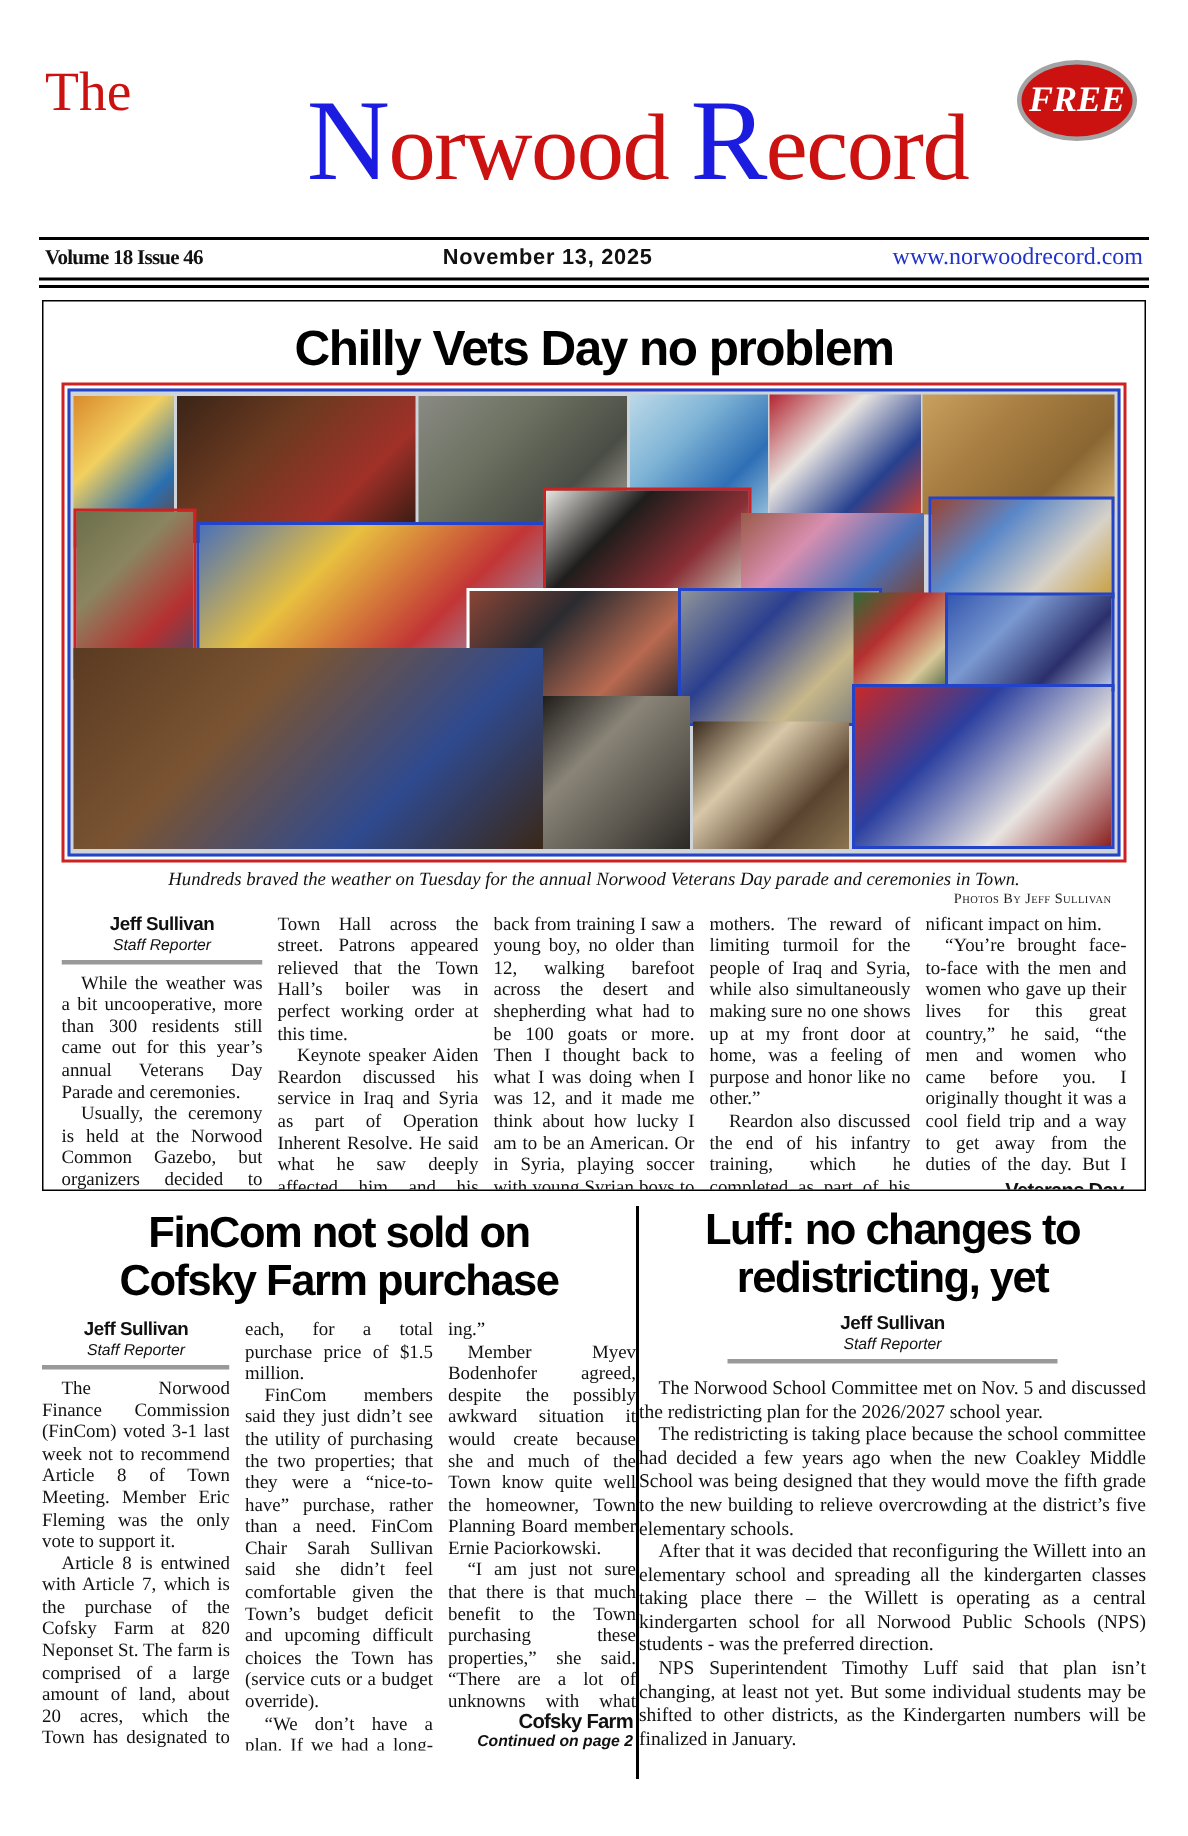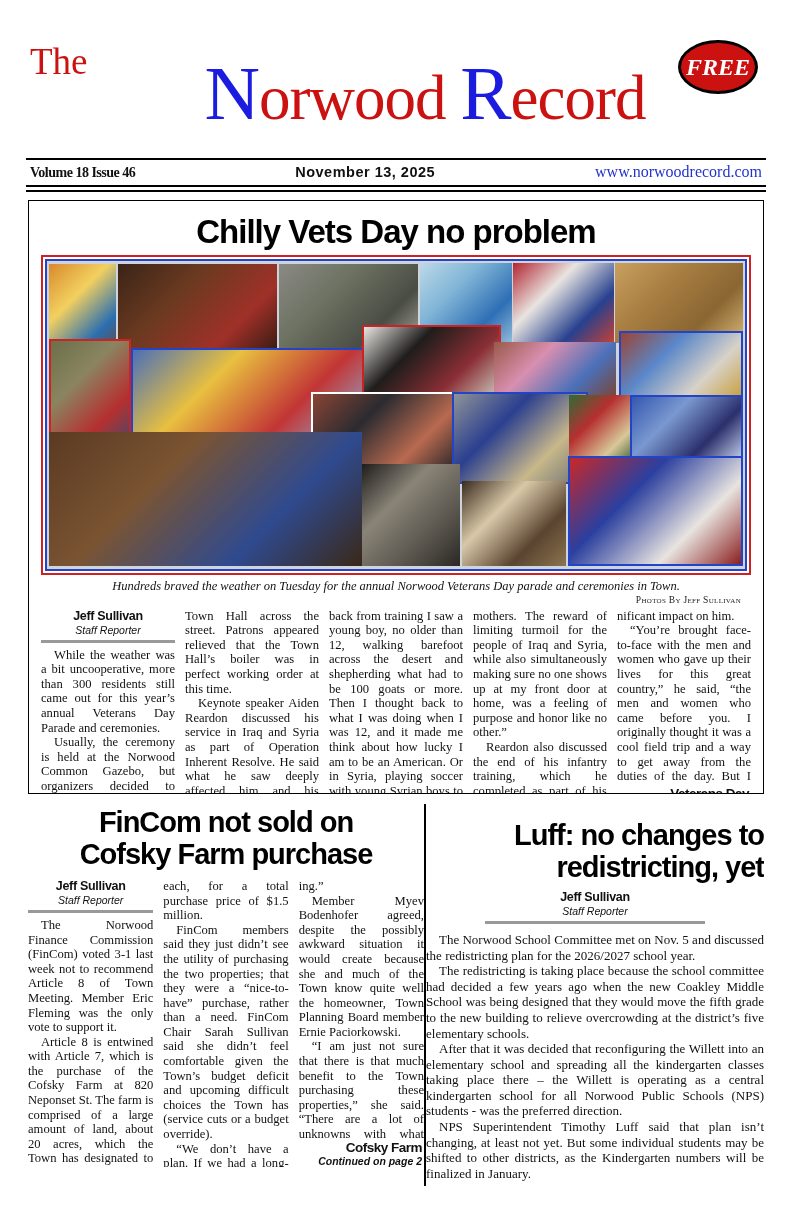--- a/index.html
+++ b/index.html
@@ -10,21 +10,21 @@
 
   
   .masthead { position:relative; height:158px; }
   .the { position:absolute; left:30px; top:40px; font-size:37px; color:var(--masthead-red); font-family:"Liberation Serif", serif; }
   .nr-title { position:absolute; left:0; right:0; top:50px; text-align:center; padding-left:58px;
               font-size:63px; font-weight:normal; letter-spacing:-1px; white-space:nowrap; }
   .nr-title .cap { font-size:1.22em; }
   .c-blue { color:var(--masthead-blue); }
   .c-red  { color:var(--masthead-red); }
   .free-badge { position:absolute; right:34px; top:40px; width:80px; height:54px; background:var(--masthead-red);
-                border:3px solid #000000; border-radius:50%; display:flex; align-items:center; justify-content:center;margin-left:28px; }
+                border:3px solid #a3a3a3; border-radius:50%; display:flex; align-items:center; justify-content:center;margin-left:28px; }
   .free-badge span { color:#fff; font-style:italic; font-weight:bold; font-size:24px; font-family:"Liberation Serif", serif; }
 
   .rule-thin { margin:0 26px; border-top:2px solid #000; }
   .infobar { display:flex; justify-content:space-between; align-items:baseline; padding:3px 30px 4px 30px; }
   .vol { font-weight:bold; font-size:14px; letter-spacing:-0.5px; }
   .pubdate { font-family:Liberation Sans, sans-serif; font-weight:bold; font-size:14.5px; letter-spacing:0.5px; }
   .site { color:var(--link-blue); font-size:16px; text-decoration:none; }
   .rule-double { margin:0 26px; height:7px; border-top:2.5px solid #000; border-bottom:2.5px solid #000; }
 
   
@@ -55,21 +55,21 @@
 
   
   .bottom { display:flex; margin:10px 28px 0 28px; height:382px; }
   .vdivider { width:2px; background:#000; }
   .story-headline { font-family:"Liberation Sans", sans-serif; font-weight:bold; text-align:center; color:#000;
                     font-size:29px; letter-spacing:-1px; line-height:1.12; }
   .fincom { flex:1; overflow:hidden; }
   .fincom .story-headline { margin:2px 0 8px 0; }
   .cols3 .col { height:288px; }
   .luff { width:338px; overflow:hidden; display:flex; flex-direction:column; }
-  .luff .story-headline { margin:15px 0 6px 0;text-align:right; }
+  .luff .story-headline { margin:0 0 6px 0; }
   .luff .byline { width:65%; margin:0 auto 8px auto; }
   .luff .body { font-size:13px; line-height:1.2; }
   .luff .jump { margin-top:8px; }
 </style>
 </head>
 <body>
 
 <div class="page">
 
   <header class="masthead">

